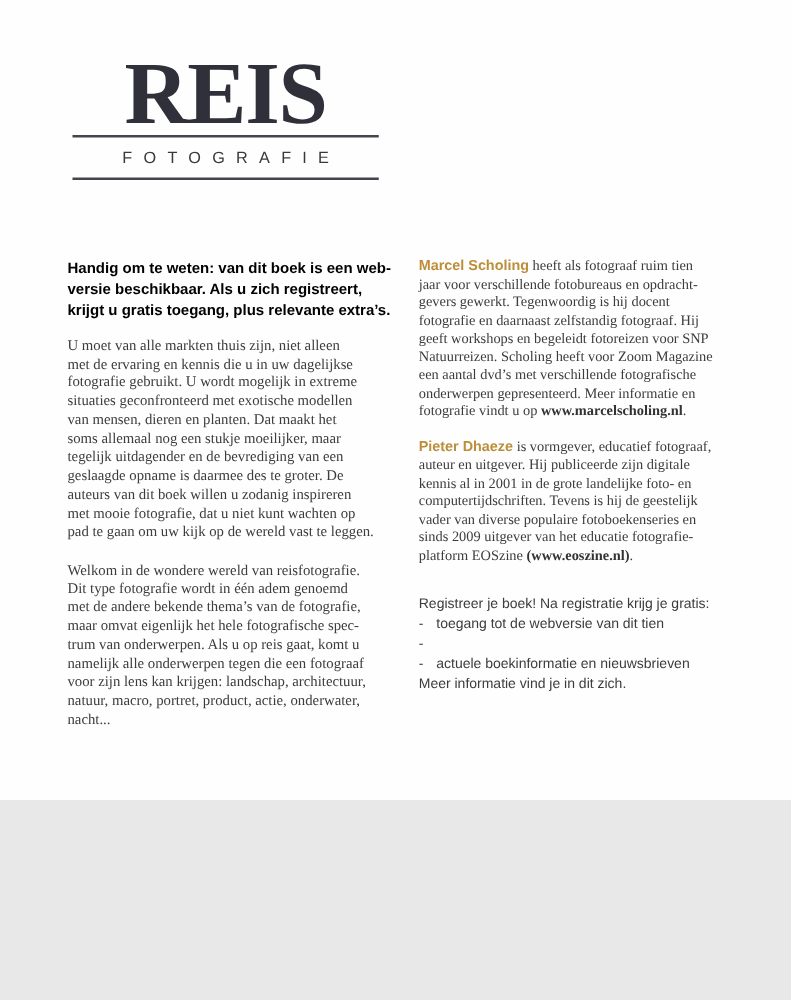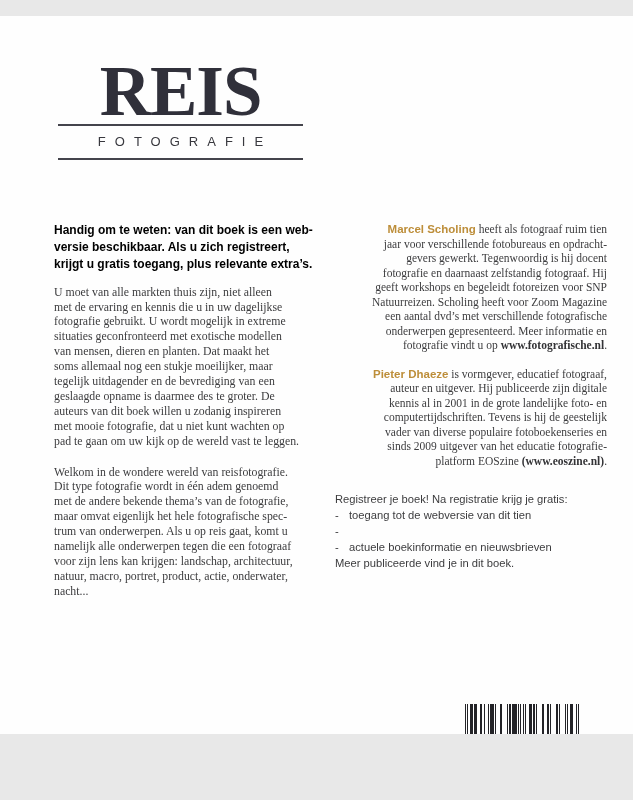--- a/index.html
+++ b/index.html
@@ -1,17 +1,17 @@
 <!DOCTYPE html>
 <html><head>
 <meta charset="utf-8">
 <style>
   html,body { margin:0; padding:0; background:#e8e8e8; }
   .page {
-    position:relative; width:633px; height:718px; margin:16px auto;
+    position:relative; width:633px; height:640px; margin:0 auto;
     background:#fefefe; overflow:hidden;
     font-family:"Liberation Serif", serif; color:#3b3b3d;
   }
 
   
   .masthead { position:absolute; left:58px; top:42px; width:245px; text-align:center; }
   .title {
     font-family:"Liberation Serif", serif; font-weight:bold;
     font-size:71px; line-height:66px; letter-spacing:-1px; color:#30303a;
   }
@@ -32,21 +32,21 @@
     font-family:"Liberation Sans", sans-serif; font-weight:bold;
     font-size:12px; line-height:17.2px; color:#000000;
   }
   .body-para {
     margin:0 0 16px 0; white-space:pre-line;
     font-size:11.8px; line-height:14.9px; color:#3c3c3e;
   }
 
   .author-para {
     margin:0 0 14px 0; white-space:pre-line;
-    font-size:11.5px; line-height:14.5px; color:#3c3c3e;text-align:right;
+    font-size:11.5px; line-height:14.5px; color:#3c3c3e;
   }
   .author-name {
     font-family:"Liberation Sans", sans-serif; font-weight:bold;
     color:#bd8e3a;
   }
   .bio-link { font-weight:bold; color:#333336; }
 
   .register {
     margin-top:23px;
     font-family:"Liberation Sans", sans-serif;
@@ -119,21 +119,21 @@
 
   <section class="col col-right">
     <p class="author-para"><span class="author-name">Marcel Scholing</span><span> heeft als fotograaf ruim tien
 jaar voor verschillende fotobureaus en opdracht-
 gevers gewerkt. Tegenwoordig is hij docent
 fotografie en daarnaast zelfstandig fotograaf. Hij
 geeft workshops en begeleidt fotoreizen voor SNP
 Natuurreizen. Scholing heeft voor Zoom Magazine
 een aantal dvd’s met verschillende fotografische
 onderwerpen gepresenteerd. Meer informatie en
-fotografie vindt u op </span><span class="bio-link">www.fotografische.nl</span><span>.</span></p>
+fotografie vindt u op </span><span class="bio-link">www.marcelscholing.nl</span><span>.</span></p>
 
     <p class="author-para"><span class="author-name">Pieter Dhaeze</span><span> is vormgever, educatief fotograaf,
 auteur en uitgever. Hij publiceerde zijn digitale
 kennis al in 2001 in de grote landelijke foto- en
 computertijdschriften. Tevens is hij de geestelijk
 vader van diverse populaire fotoboekenseries en
 sinds 2009 uitgever van het educatie fotografie-
 platform EOSzine </span><span class="bio-link">(www.eoszine.nl)</span><span>.</span></p>
 
     <div class="register">
@@ -142,21 +142,21 @@
           <span class="dash">-</span>
           <span>toegang tot de webversie van dit tien</span>
         </div>
       <div class="reg-item">
           <span class="dash">-</span>
         </div>
       <div class="reg-item">
           <span class="dash">-</span>
           <span>actuele boekinformatie en nieuwsbrieven</span>
         </div>
-      <div class="reg-line">Meer publiceerde vind je in dit boek.</div>
+      <div class="reg-line">Meer informatie vind je in dit zich.</div>
     </div>
   </section>
 
   <div class="publisher">
     <div class="pub-name">
         <span>VA</span>
         <svg class="swoosh" viewBox="0 0 14 16">
           <path d="M1.2 1.2 C 4.5 7, 8.5 10.5, 12.8 14.8" stroke="#232327" stroke-width="3.4" fill="none" stroke-linecap="round"></path>
         </svg>
         <span>DUUREN</span>

